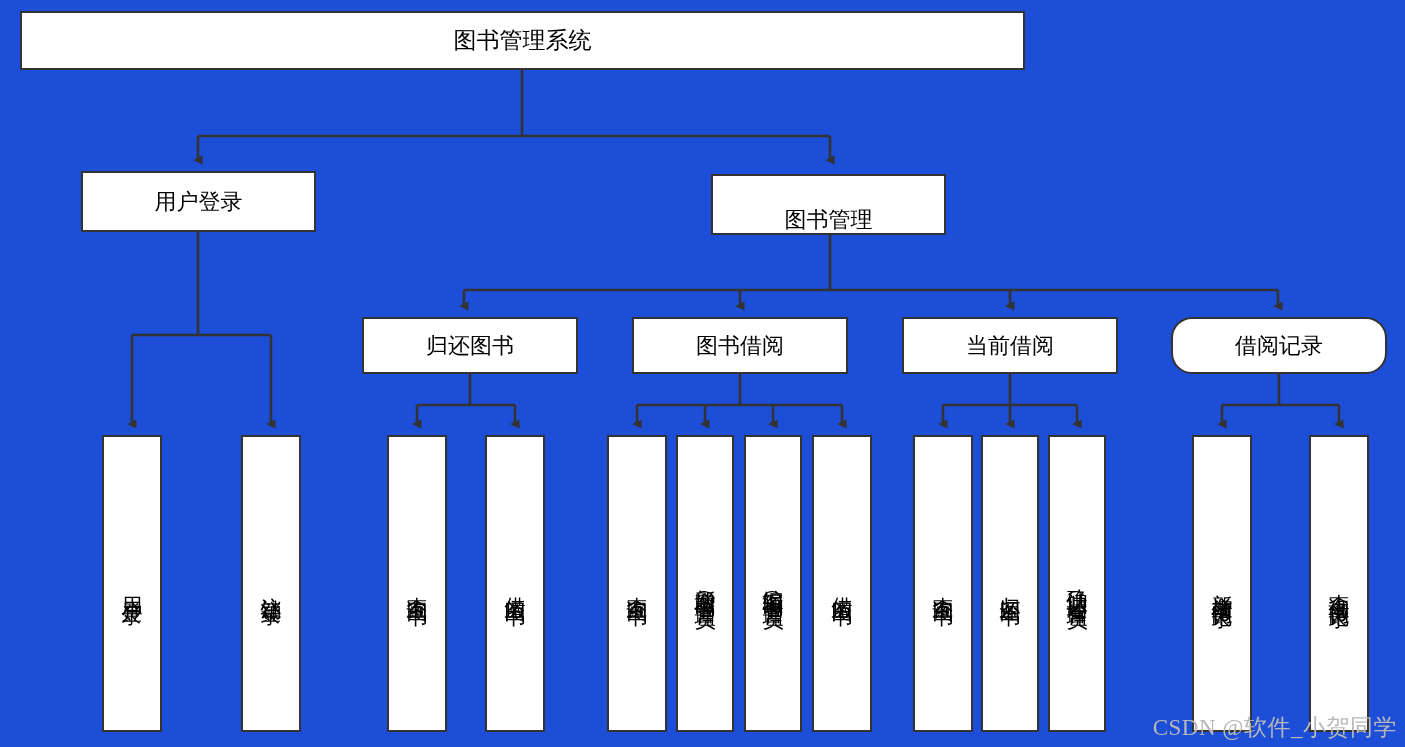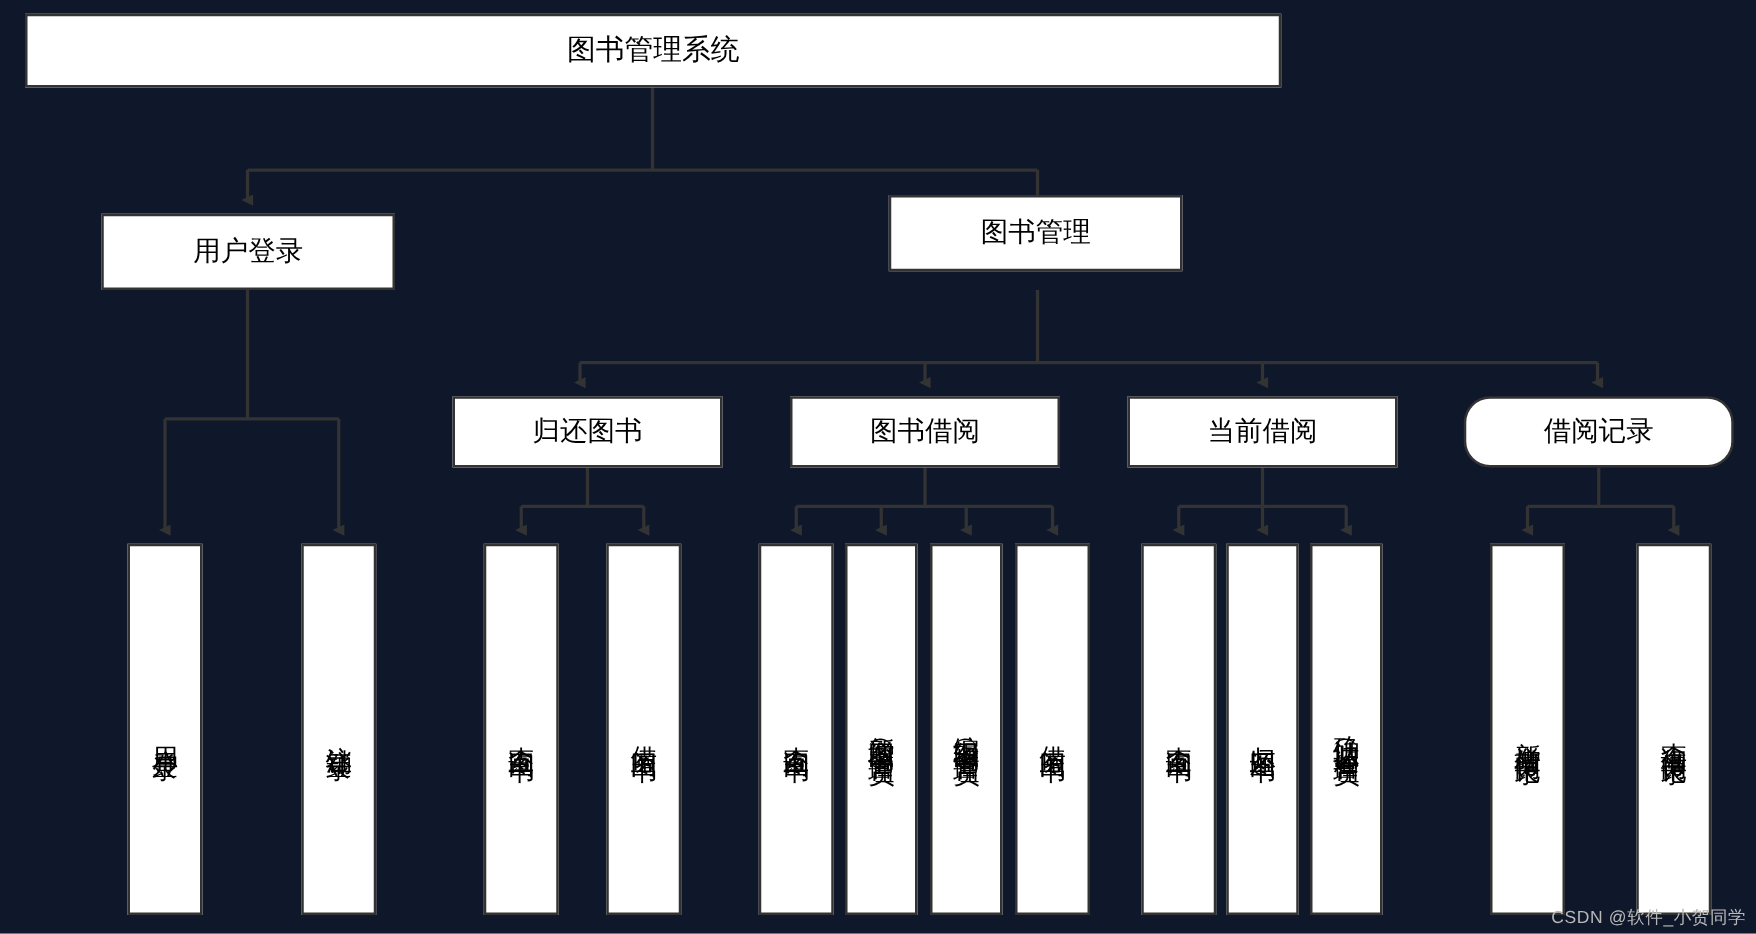--- a/index.html
+++ b/index.html
@@ -8,21 +8,21 @@
     padding: 0;
     background: #ffffff;
   }
   body {
     font-family: "DejaVu Sans", "Liberation Sans", sans-serif;
   }
   #diagram-root {
     position: relative;
     width: 1405px;
     height: 747px;
-    background: #0f172a;
+    background: #1d4ed8;
     overflow: hidden;
   }
   #edge-layer {
     position: absolute;
     left: 0;
     top: 0;
     width: 1405px;
     height: 747px;
     pointer-events: none;
   }
@@ -60,26 +60,26 @@
     writing-mode: vertical-rl;
     text-orientation: upright;
     font-size: 21px;
     letter-spacing: 3px;
     line-height: 1.05;
   }
   #watermark {
     position: absolute;
     right: 8px;
     bottom: 4px;
-    font-size: 14px;
+    font-size: 23px;
     color: #b8b8b8;
     letter-spacing: 0.5px;
     z-index: 5;
     white-space: nowrap;
-    font-family: Liberation Sans, sans-serif;
+    font-family: Liberation Serif, serif;
   }
 </style>
 </head>
 <body>
 
 <div id="diagram-root">
 
   <svg id="edge-layer" viewBox="0 0 1405 747" width="1405" height="747" xmlns="http://www.w3.org/2000/svg">
     <defs>
       <marker id="arrow" markerWidth="10" markerHeight="10" refX="5" refY="5" orient="auto" markerUnits="userSpaceOnUse">
@@ -130,21 +130,21 @@
     </g>
   </svg>
 
   <div class="node horiz root" style="left:20px; top:11px; width:1005px; height:59px;">
     <span class="node-label">图书管理系统</span>
   </div>
 
   <div class="node horiz" style="left:81px; top:171px; width:235px; height:61px;">
     <span class="node-label">用户登录</span>
   </div>
-  <div class="node horiz" style="left:711px; top:156px; width:235px; height:61px;">
+  <div class="node horiz" style="left:711px; top:174px; width:235px; height:61px;align-items:flex-end;">
     <span class="node-label">图书管理</span>
   </div>
 
   <div class="node horiz" style="left:362px; top:317px; width:216px; height:57px;">
     <span class="node-label">归还图书</span>
   </div>
   <div class="node horiz" style="left:902px; top:317px; width:216px; height:57px;">
     <span class="node-label">当前借阅</span>
   </div>
   <div class="node horiz" style="left:632px; top:317px; width:216px; height:57px;">

